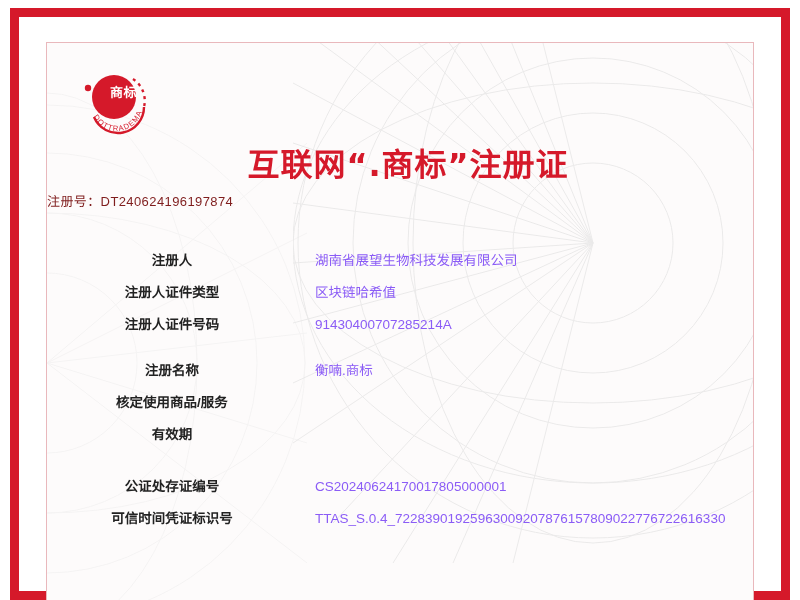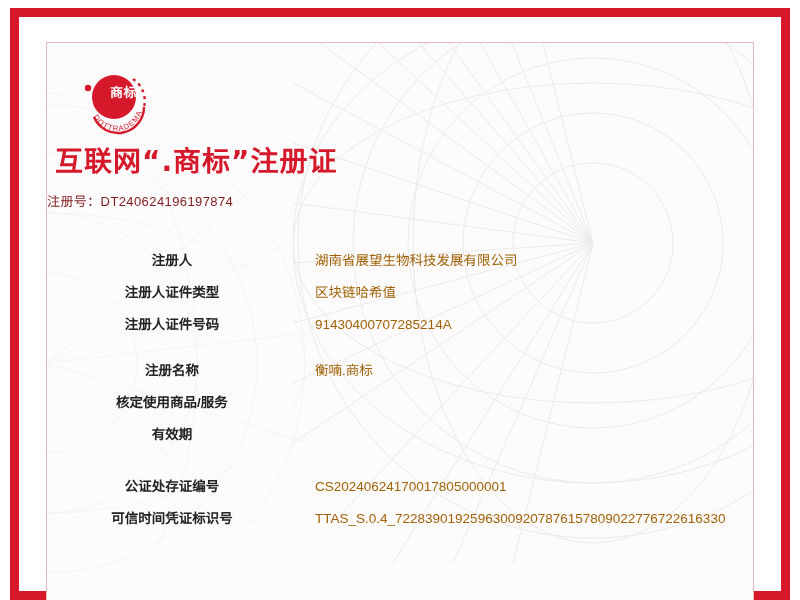--- a/index.html
+++ b/index.html
@@ -80,25 +80,26 @@
     font-size: 13px;
     font-weight: bold;
     letter-spacing: .5px;
     line-height: 1;
     margin-left: 10px;
   }
 
   
   .title {
     position: absolute;
-    left: 8px;
+    left: 16px;
     right: 0;
     top: 96px;
+    text-align: center;
     color: #d5192a;
-    font-size: 28px;
+    font-size: 32px;
     font-weight: bold;
     letter-spacing: 1px;
     font-family: "DejaVu Sans", "Liberation Sans", sans-serif;
   }
   .reg-no {
     position: absolute;
     left: 0;
     right: 0;
     top: 148px;
     text-align: left;
@@ -125,21 +126,21 @@
     padding-right: 18px;
     box-sizing: border-box;
     color: #222222;
     font-size: 13.5px;
     font-weight: bold;
     line-height: 20px;
     white-space: nowrap;
   }
   .row .value {
     flex: 1;
-    color: #a16207;
+    color: #8b5cf6;
     font-size: 13.5px;
     line-height: 20px;
     max-width: 420px;
     word-break: break-all;
   }
   .group-gap { height: 14px; }
   .group-gap-lg { height: 20px; }
 </style>
 </head>
 <body>

